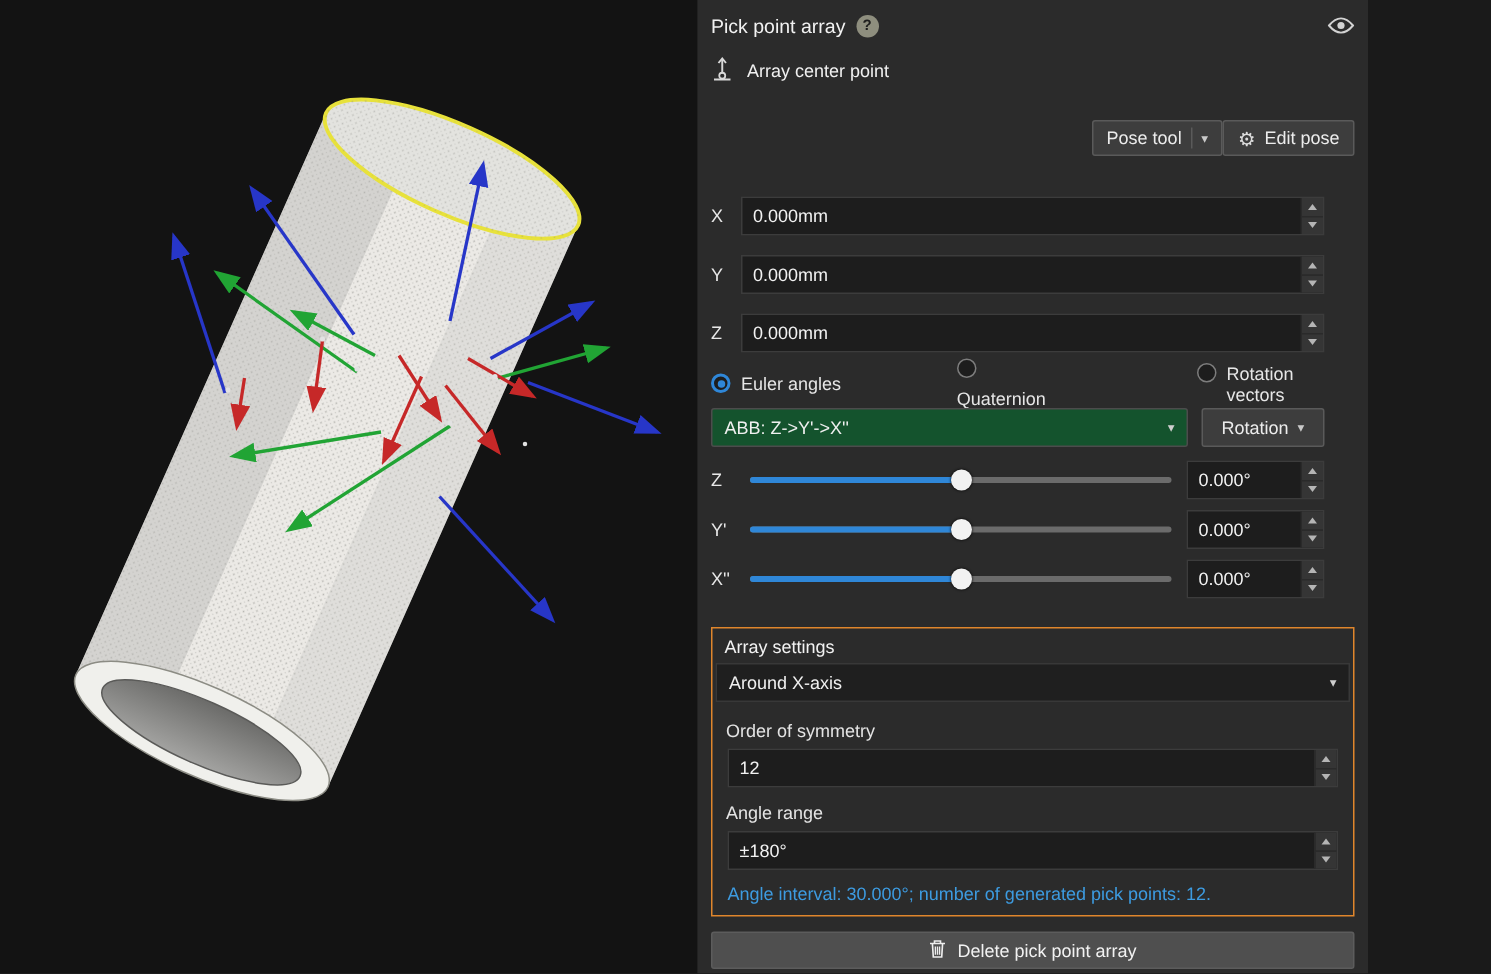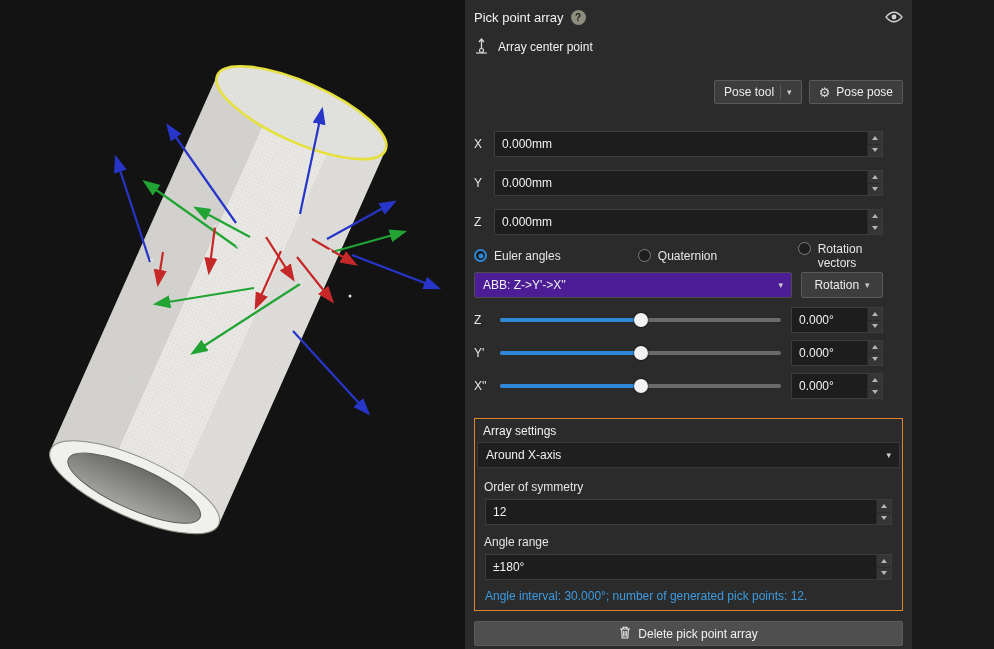--- a/index.html
+++ b/index.html
@@ -15,21 +15,21 @@
   .panel { flex:1; background:#2b2b2b; color:#e6e6e6; font-size:12px; padding:0 9px; position:relative; }
 
   .panel-header { height:34px; display:flex; align-items:center; gap:7px; }
   .panel-title { font-size:13px; color:#f2f2f2; }
   .help-badge { width:15px; height:15px; border-radius:50%; background:#8e8e7e; color:#1d1d1d;
                 font-size:10px; font-weight:bold; display:flex; align-items:center; justify-content:center; cursor:pointer; }
   .eye { margin-left:auto; display:flex; align-items:center; cursor:pointer; }
 
   .section-row { height:26px; display:flex; align-items:center; gap:9px; color:#f0f0f0; }
 
-  .btn-row { display:flex; justify-content:flex-end; gap:7px; margin:20px 0 27px 0; height:24px; }
+  .btn-row { display:flex; justify-content:flex-end; margin:20px 0 27px 0; height:24px; }
   .btn { display:flex; align-items:center; gap:6px; background:#3d3d3d; border:1px solid #5a5a5a;
          color:#ececec; font-size:12px; padding:0 9px; border-radius:2px; cursor:pointer;
          font-family:"Liberation Sans",sans-serif; }
   .btn .chev { color:#c9c9c9; font-size:9px; }
   .btn .divider { width:1px; height:14px; background:#5a5a5a; }
   .gear-glyph { font-size:13px; color:#dcdcdc; line-height:1; }
 
   .field-row { display:flex; align-items:center; height:26px; margin:0 20px 13px 0; }
   .field-label { width:20px; color:#e8e8e8; flex:none; }
   .spinbox { position:relative; flex:1; height:26px; }
@@ -37,28 +37,28 @@
                    font-size:12px; padding:0 22px 0 7px; font-family:"Liberation Sans",sans-serif; outline:none; }
   .steppers { position:absolute; right:1px; top:1px; bottom:1px; width:15px; display:flex; flex-direction:column; border-left:1px solid #2a2a2a; }
   .steppers div { flex:1; background:#353535; display:flex; align-items:center; justify-content:center; cursor:pointer; }
   .steppers div + div { border-top:1px solid #2a2a2a; }
   .tri-up { width:0; height:0; border-left:3px solid transparent; border-right:3px solid transparent; border-bottom:4px solid #b5b5b5; }
   .tri-dn { width:0; height:0; border-left:3px solid transparent; border-right:3px solid transparent; border-top:4px solid #b5b5b5; }
 
   .radio-row { display:flex; align-items:center; margin:13px 0 0 0; height:16px; }
   .radio-item { display:flex; gap:7px; cursor:pointer; }
   .radio-item:nth-child(1){ width:166px; }
-  .radio-item:nth-child(2){ width:162px; }
+  .radio-item:nth-child(2){ width:162px;flex-direction:column; }
   .radio-dot { width:13px; height:13px; border-radius:50%; border:1px solid #7d7d7d; background:#1d1d1d; position:relative; flex:none; }
   .radio-item.selected .radio-dot { border:2px solid var(--accent-blue,#2f87d8); }
   .radio-item.selected .radio-dot::after { content:""; position:absolute; left:50%; top:50%;
       width:5px; height:5px; border-radius:50%; background:var(--accent-blue,#2f87d8); transform:translate(-50%,-50%); }
 
   .combo-row { display:flex; gap:9px; margin:8px 20px 0 0; height:26px; }
-  .combo { flex:1; background:#4c1d95; border:1px solid #4c4c4c; display:flex; align-items:center;
+  .combo { flex:1; background:#14532d; border:1px solid #4c4c4c; display:flex; align-items:center;
            padding:0 8px; color:#f0f0f0; cursor:pointer; border-radius:2px; }
   .combo .chev { margin-left:auto; color:#cfcfcf; font-size:9px; }
   .rotation-btn { width:82px; justify-content:center; }
 
   .slider-row { display:flex; align-items:center; height:26px; margin:0 20px 7px 0; }
   .slider-row:first-of-type { margin-top:0; }
   .sliders-block { margin-top:9px; }
   .slider-label { width:26px; flex:none; color:#e8e8e8; }
   .slider-track { flex:1; height:4px; background:#6b6b6b; border-radius:2px; position:relative; margin-right:10px; cursor:pointer; }
   .slider-fill { position:absolute; left:0; top:0; height:100%; background:var(--accent-blue,#2f87d8); border-radius:2px; }
@@ -193,21 +193,21 @@
     </div>
 
     <div class="btn-row">
       <button class="btn">
         <span>Pose tool</span>
         <span class="divider"></span>
         <span class="chev">▾</span>
       </button>
       <button class="btn">
         <span class="gear-glyph">⚙</span>
-        <span>Pose pose</span>
+        <span>Edit pose</span>
       </button>
     </div>
 
     <div class="field-row">
       <span class="field-label">X</span>
       <div class="spinbox">
         <input value="0.000mm" style="">
         <div class="steppers">
           <div>
               <span class="tri-up"></span>

